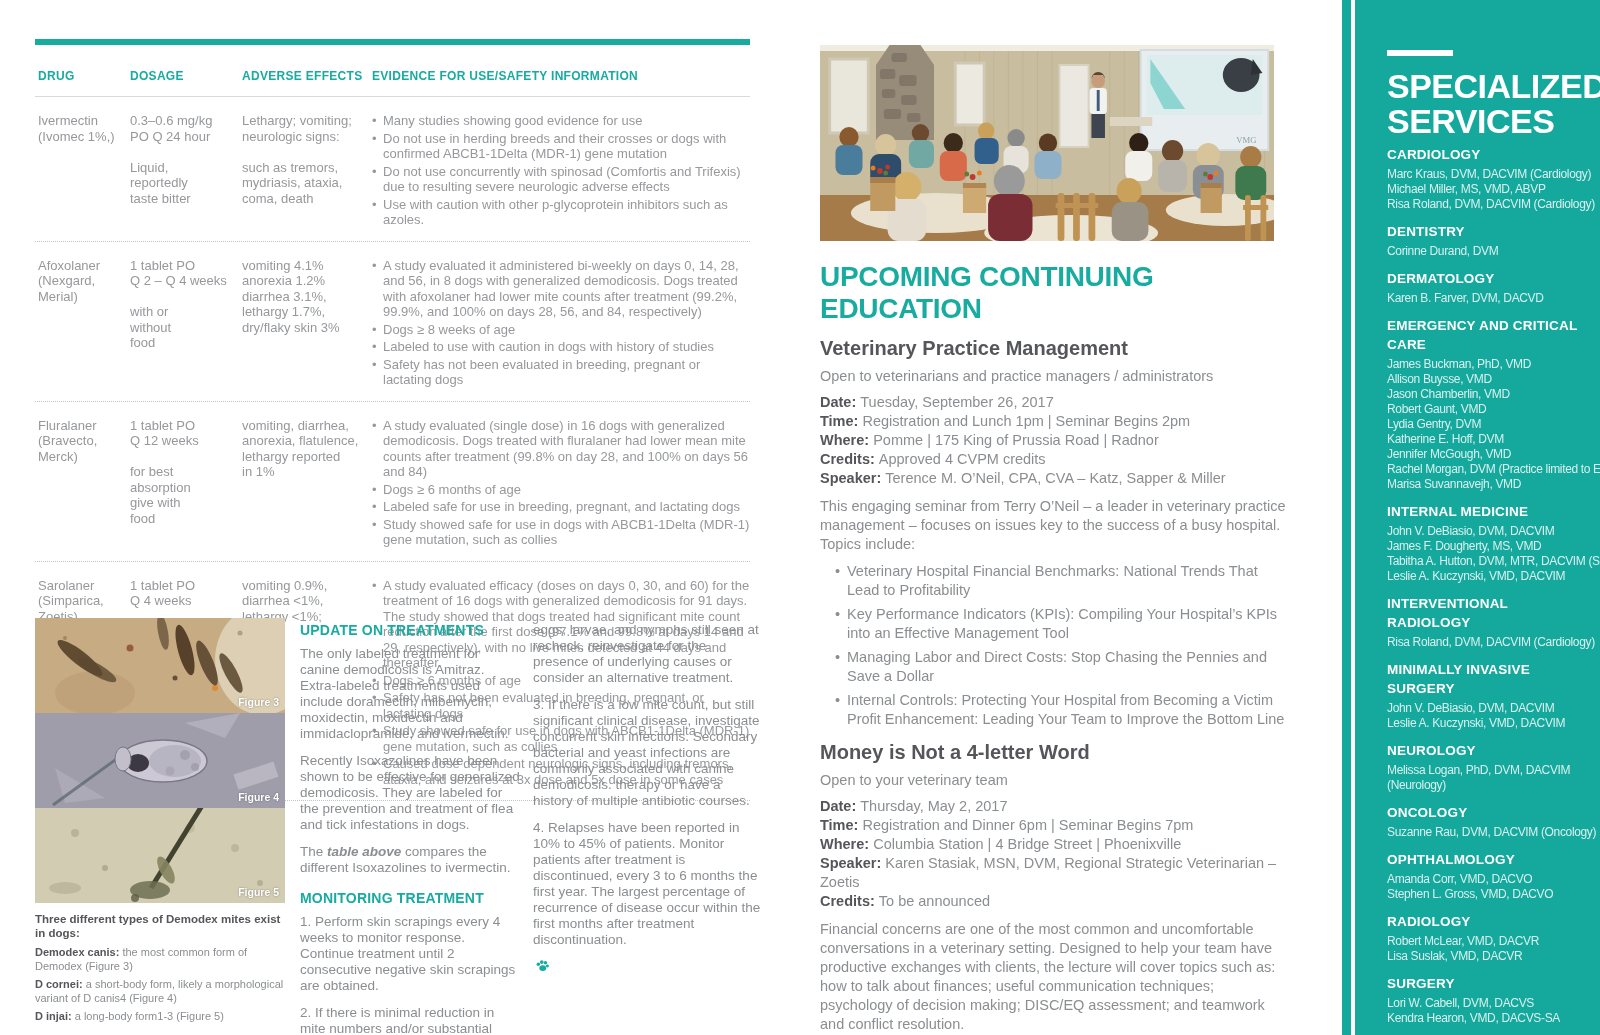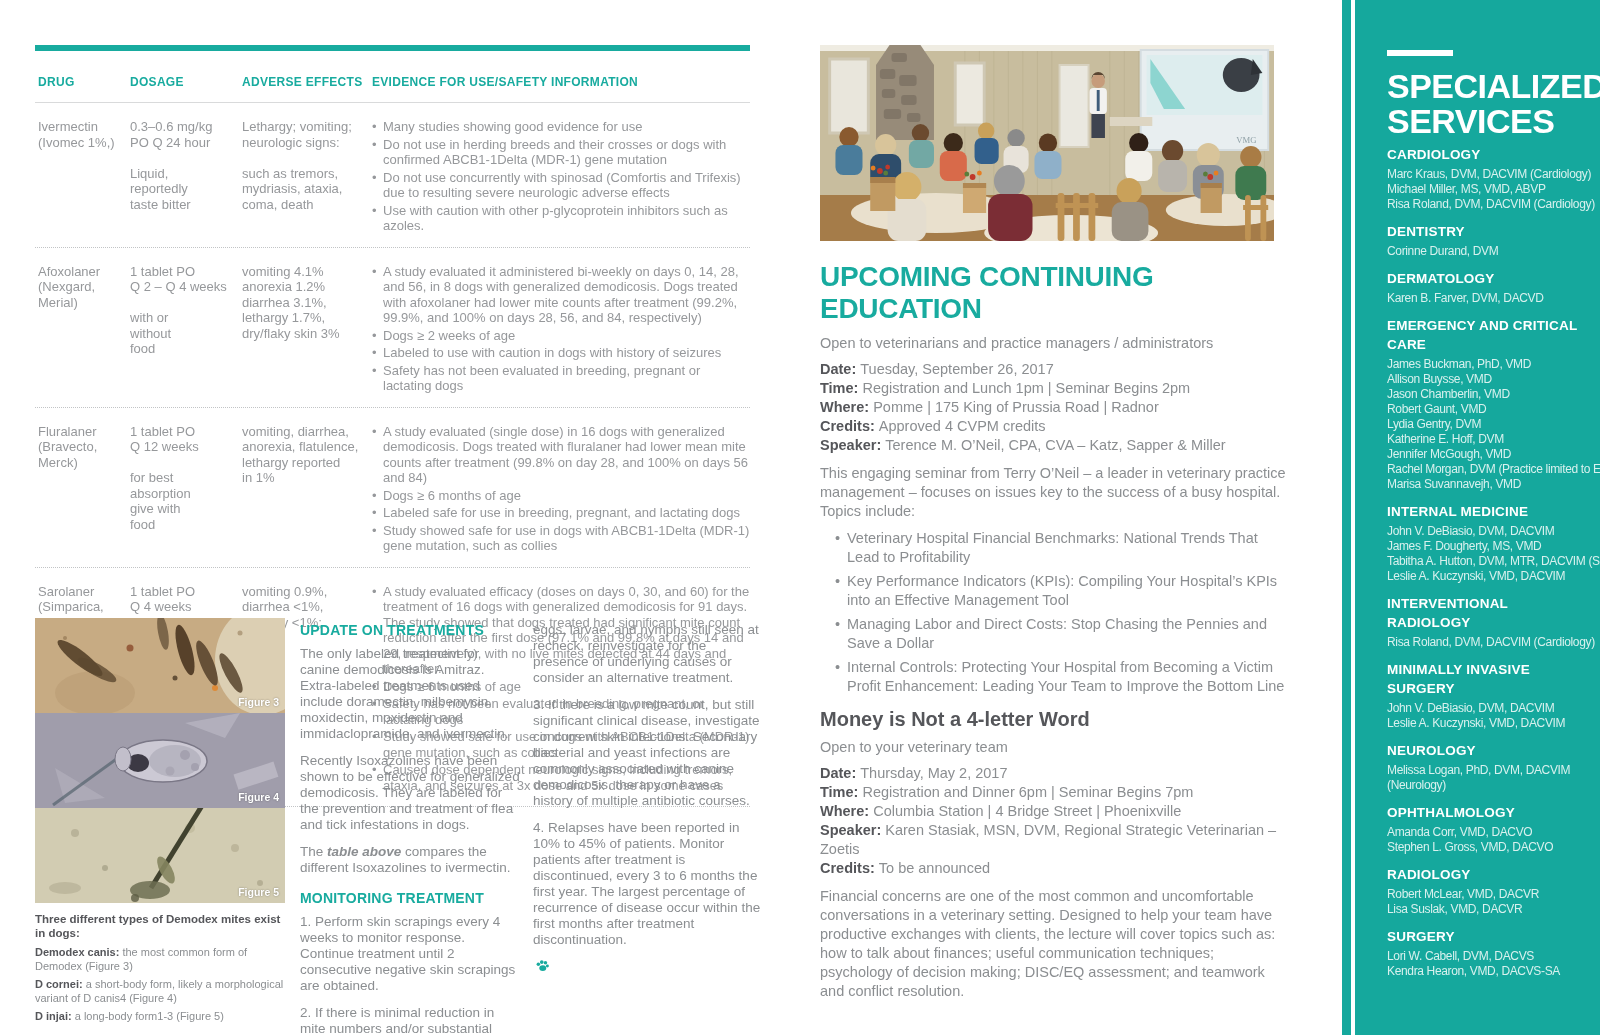--- a/index.html
+++ b/index.html
@@ -1,20 +1,20 @@
 <!DOCTYPE html>
 <html><head>
 <meta charset="utf-8">
 <style>
   * { margin:0; padding:0; box-sizing:border-box; }
   body { background:#e8e8e8; font-family:"Liberation Sans", sans-serif; }
   .page { position:relative; width:1600px; height:1035px; background:#ffffff; overflow:hidden; margin:0 auto; }
 
   
-  .drug-table { position:absolute; left:35px; top:45px; width:715px; }
+  .drug-table { position:absolute; left:35px; top:39px; width:715px; }
   .table-topbar { height:6px; background:#18ab9f; }
   .thead { display:grid; grid-template-columns:92px 112px 130px 1fr; padding:24px 0 13px 3px; border-bottom:1px solid #d9dadb; }
   .thead div { color:#18ab9f; font-size:12px; font-weight:bold; letter-spacing:.3px; }
   .trow { display:grid; grid-template-columns:92px 112px 130px 1fr; padding:16px 0 11px 3px; border-bottom:1px dotted #c2c4c6; color:#96989b; font-size:13px; line-height:15.5px; }
   .cell-pre { white-space:pre-line; padding-right:10px; }
   .bullets .bullet { position:relative; padding-left:11px; margin-bottom:2px; }
   .bullets .bullet::before { content:"•"; position:absolute; left:0; top:0; }
 
   
   .figures { position:absolute; left:35px; top:618px; width:250px; }
@@ -107,22 +107,22 @@
 with or
 without
 food</div>
       <div class="cell-pre">vomiting 4.1%
 anorexia 1.2%
 diarrhea 3.1%,
 lethargy 1.7%,
 dry/flaky skin 3%</div>
       <div class="bullets">
           <div class="bullet">A study evaluated it administered bi-weekly on days 0, 14, 28, and 56, in 8 dogs with generalized demodicosis. Dogs treated with afoxolaner had lower mite counts after treatment (99.2%, 99.9%, and 100% on days 28, 56, and 84, respectively)</div>
-          <div class="bullet">Dogs ≥ 2 weeks of age</div>
-          <div class="bullet">Labeled to use with caution in dogs with history of seizures</div>
+          <div class="bullet">Dogs ≥ 8 weeks of age</div>
+          <div class="bullet">Labeled to use with caution in dogs with history of studies</div>
           <div class="bullet">Safety has not been evaluated in breeding, pregnant or lactating dogs</div>
         </div>
     </div>
 
     <div class="trow">
       <div class="cell-pre">Fluralaner
 (Bravecto,
 Merck)</div>
       <div class="cell-pre">1 tablet PO
 Q 12 weeks
@@ -360,20 +360,21 @@
             <rect x="244" y="158" width="44" height="5"></rect>
           <rect x="440" y="150" width="6" height="46" rx="3"></rect>
             <rect x="456" y="150" width="6" height="46" rx="3"></rect>
             <rect x="438" y="160" width="26" height="5"></rect>
         </g>
       </svg>
     </div>
 
     <div class="ce-heading">UPCOMING CONTINUING EDUCATION</div>
 
+    <div class="sem-title">Veterinary Practice Management</div>
     <div class="audience">Open to veterinarians and practice managers / administrators</div>
     <div class="field"><b>Date:</b><span>Tuesday, September 26, 2017</span></div>
     <div class="field"><b>Time:</b><span>Registration and Lunch 1pm | Seminar Begins 2pm</span></div>
     <div class="field"><b>Where:</b><span>Pomme | 175 King of Prussia Road | Radnor</span></div>
     <div class="field"><b>Credits:</b><span>Approved 4 CVPM credits</span></div>
     <div class="field"><b>Speaker:</b><span>Terence M. O’Neil, CPA, CVA – Katz, Sapper &amp; Miller</span></div>
     <div class="desc">This engaging seminar from Terry O’Neil – a leader in veterinary practice management – focuses on issues key to the success of a busy hospital. Topics include:</div>
     <div class="topics">
         <div class="topic">Veterinary Hospital Financial Benchmarks: National Trends That Lead to Profitability</div>
         <div class="topic">Key Performance Indicators (KPIs): Compiling Your Hospital’s KPIs into an Effective Management Tool</div>
@@ -458,20 +459,26 @@
           </div>
       </div>
       <div class="sb-section">
         <div class="sb-head">NEUROLOGY</div>
         <div class="sb-names">
             <div class="name-line">Melissa Logan, PhD, DVM, DACVIM</div>
             <div class="name-line">(Neurology)</div>
           </div>
       </div>
       <div class="sb-section">
+        <div class="sb-head">ONCOLOGY</div>
+        <div class="sb-names">
+            <div class="name-line">Suzanne Rau, DVM, DACVIM (Oncology)</div>
+          </div>
+      </div>
+      <div class="sb-section">
         <div class="sb-head">OPHTHALMOLOGY</div>
         <div class="sb-names">
             <div class="name-line">Amanda Corr, VMD, DACVO</div>
             <div class="name-line">Stephen L. Gross, VMD, DACVO</div>
           </div>
       </div>
       <div class="sb-section">
         <div class="sb-head">RADIOLOGY</div>
         <div class="sb-names">
             <div class="name-line">Robert McLear, VMD, DACVR</div>

